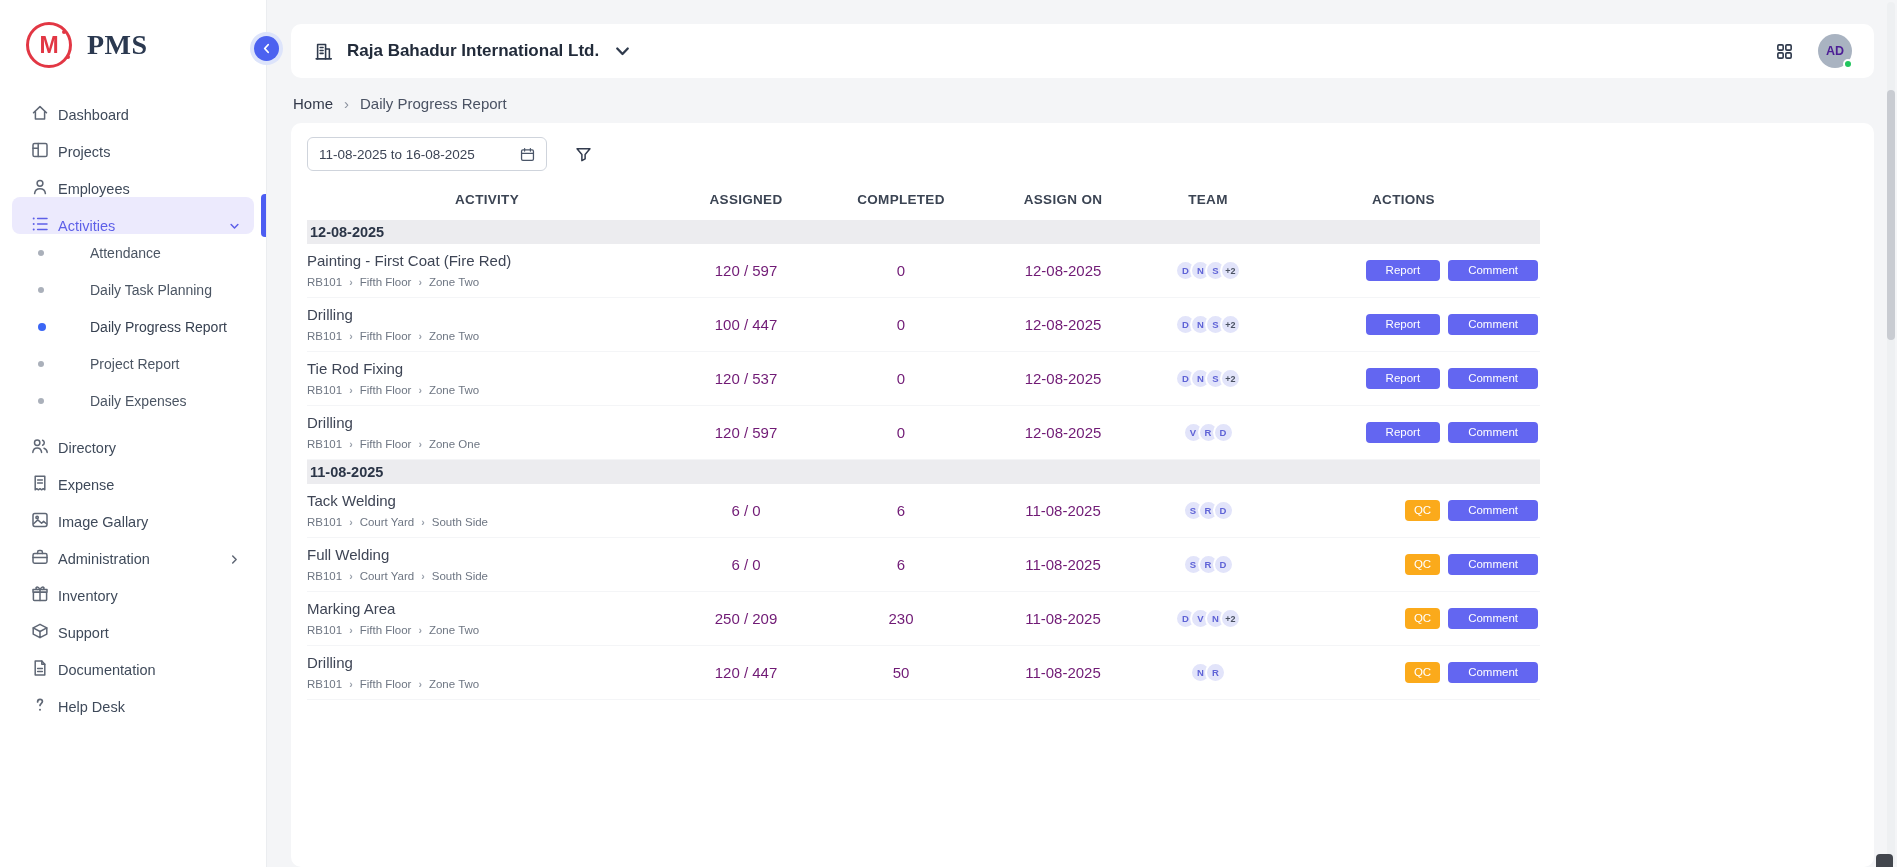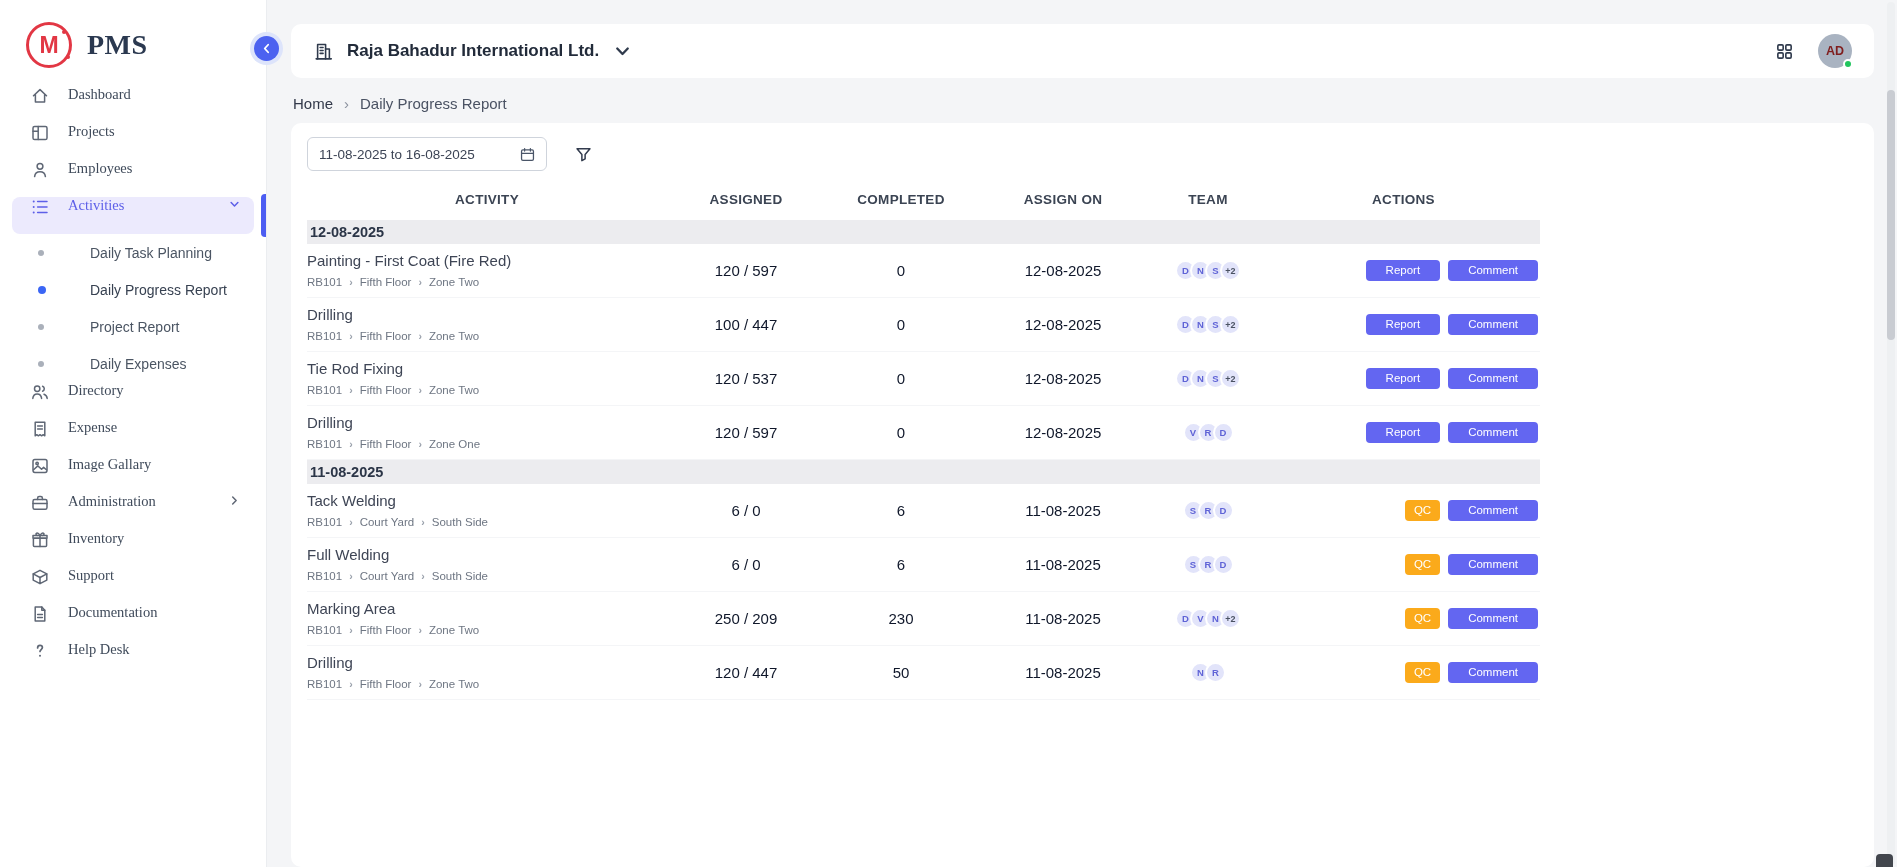--- a/index.html
+++ b/index.html
@@ -30,23 +30,23 @@
   .logo-text { font-size: 28px; font-weight: 700; color: #2b3950; letter-spacing: 0.5px; font-family: Liberation Serif, serif; }
   .collapse-btn {
     position: absolute; right: -13px; top: 36px; width: 25px; height: 25px; border-radius: 50%;
     background: #4c62f0; color: #fff; border: none; cursor: pointer; z-index: 10;
     display: flex; align-items: center; justify-content: center;
     box-shadow: 0 0 0 4px #dde4fb;
   }
   .collapse-btn .icon { width: 15px; height: 15px; }
   .nav { padding: 2px 12px 10px 12px; }
   .nav-item {
-    position: relative; display: flex; align-items: flex-start; gap: 18px;
+    position: relative; display: flex; align-items: flex-end; gap: 8px;
     height: 37px; padding: 0 12px 0 18px; border-radius: 8px;
-    font-size: 14.5px; color: #3f4a5a; cursor: pointer; font-family: Liberation Serif, serif;
+    font-size: 14.5px; color: #3f4a5a; cursor: pointer;
   }
   .nav-item .icon { color: #5f6775; }
   .nav-item.active { background: #eceafd; color: #5d5fe8; font-weight: 500; }
   .nav-item.active .icon { color: #5d5fe8; }
   .nav-item.active::after {
     content: ''; position: absolute; right: -12px; top: -3px;
     width: 5px; height: 43px; background: #4c5df2; border-radius: 4px 0 0 4px;
   }
   .nav-chevron { margin-left: auto; width: 15px; height: 15px; color: #6b7280; }
   .nav-item.active .nav-chevron { color: #5d5fe8; }
@@ -65,21 +65,21 @@
     display: flex; align-items: center; justify-content: space-between; padding: 0 22px;
   }
   .company-select { display: flex; align-items: center; gap: 13px; cursor: pointer; }
   .company-select .icon { width: 21px; height: 21px; color: #2f3a4c; }
   .company-name { font-size: 17px; font-weight: 600; color: #222b3a; }
   .chev { width: 15px; height: 15px; color: #2f3a4c; }
   .topbar-right { display: flex; align-items: center; gap: 24px; }
   .apps-icon { width: 19px; height: 19px; color: #2f3a4c; cursor: pointer; }
   .avatar-wrap { position: relative; display: inline-flex; cursor: pointer; }
   .avatar {
-    width: 34px; height: 34px; border-radius: 50%; background: #a9b3c1; color: #7f1d1d;
+    width: 34px; height: 34px; border-radius: 50%; background: #a9b3c1; color: #4c1d95;
     font-size: 12.5px; font-weight: 600; display: flex; align-items: center; justify-content: center;
   }
   .status-dot {
     position: absolute; right: -1px; bottom: -1px; width: 10px; height: 10px;
     border-radius: 50%; background: #22c55e; border: 2px solid #fff;
   }
   .breadcrumb { display: flex; align-items: center; gap: 11px; margin: 17px 0 11px 2px; flex: none; }
   .crumb { font-size: 15px; color: #32394a; cursor: pointer; }
   .crumb.current { color: #4a5263; cursor: default; }
   .crumb-sep { color: #8a919e; font-size: 15px; line-height: 1; }
@@ -102,21 +102,21 @@
   }
   .group-row td {
     background: #ececef; font-size: 14.5px; font-weight: 700; color: #2b3547;
     padding: 4px 3px; 
   }
   .data-row td { border-bottom: 1px solid #f4f5f7; vertical-align: middle; }
   .td-activity { padding: 8px 0 9px 0; }
   .act-name { font-size: 15px; color: #3e4555; margin-bottom: 7px; }
   .act-path { display: flex; align-items: center; gap: 7px; font-size: 11.5px; color: #6e7683; }
   .psep { color: #99a0ab; font-size: 10.5px; font-weight: 700; }
-  .num { text-align: center; font-size: 15px; color: #0f172a; }
+  .num { text-align: center; font-size: 15px; color: #701a75; }
   .td-team { text-align: center; }
   .team-wrap { display: inline-flex; align-items: center; }
   .chip {
     width: 21px; height: 21px; border-radius: 50%; background: #e2e4fa; border: 2px solid #fff;
     display: inline-flex; align-items: center; justify-content: center;
     font-size: 9.5px; font-weight: 700; color: #5f63d6; margin-left: -6px; position: relative;
   }
   .chip:first-child { margin-left: 0; }
   .chip.extra { color: #4a5263; font-size: 9px; }
   .td-actions { text-align: right; padding-right: 2px; white-space: nowrap; }
@@ -185,20 +185,24 @@
             <circle cx="3.7" cy="10" r="1" fill="currentColor" stroke="none"></circle>
             <circle cx="3.7" cy="15.4" r="1" fill="currentColor" stroke="none"></circle>
           </svg>
         </span>
         <span class="nav-label">Activities</span>
         <span class="icon nav-chevron">
           <svg viewBox="0 0 20 20" fill="none" stroke="currentColor" stroke-width="2" stroke-linecap="round" stroke-linejoin="round">
             <path d="M5.5 7.4 10 12l4.5-4.6"></path>
           </svg>
         </span>
+      </div>
+      <div class="sub-item">
+        <span class="bullet"></span>
+        <span>Attendance</span>
       </div>
       <div class="sub-item">
         <span class="bullet"></span>
         <span>Daily Task Planning</span>
       </div>
       <div class="sub-item active">
         <span class="bullet"></span>
         <span>Daily Progress Report</span>
       </div>
       <div class="sub-item">

